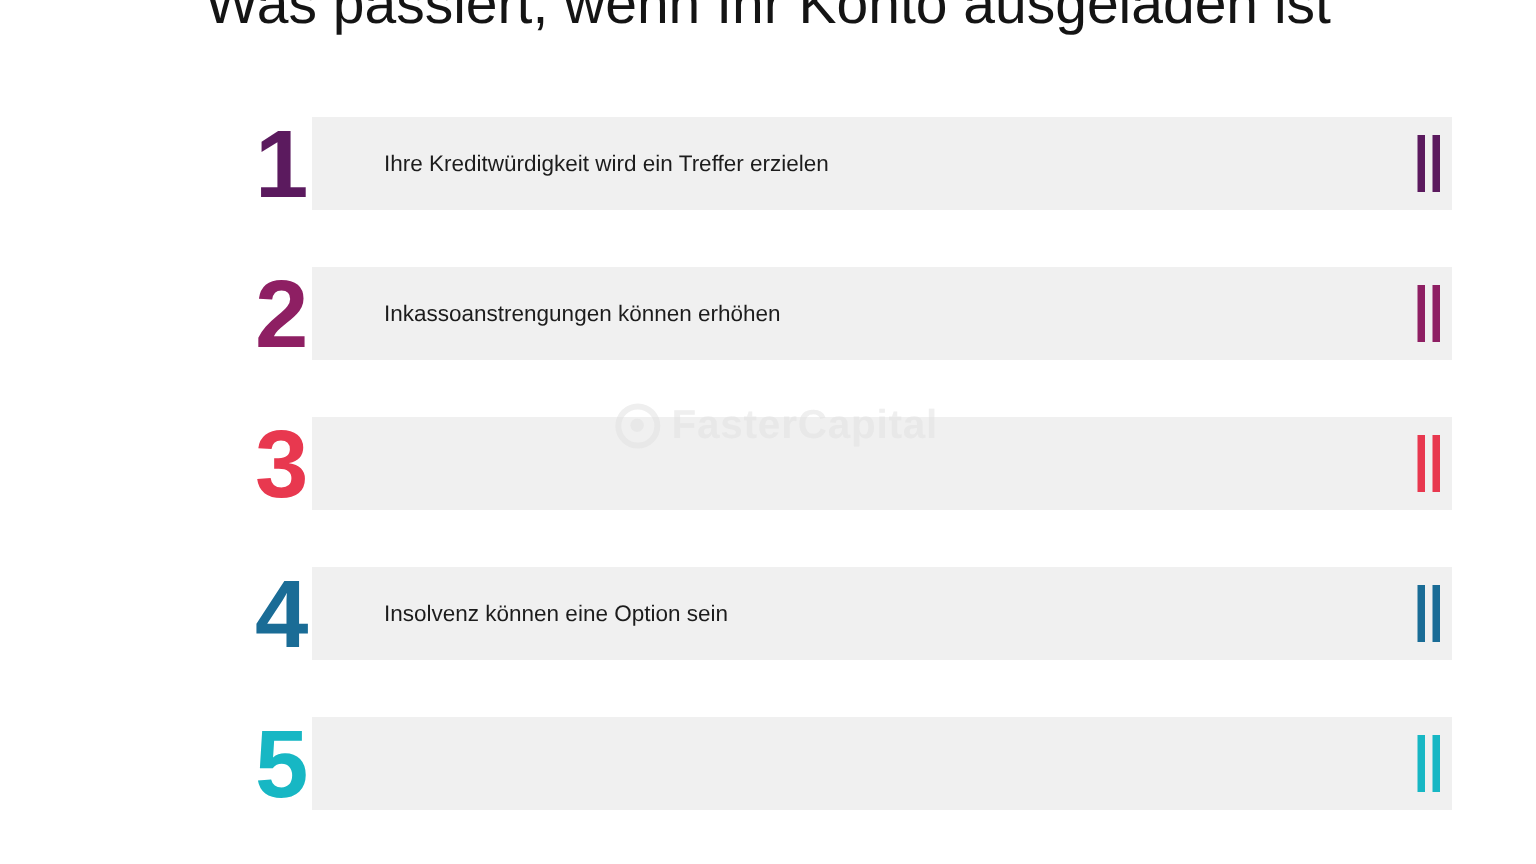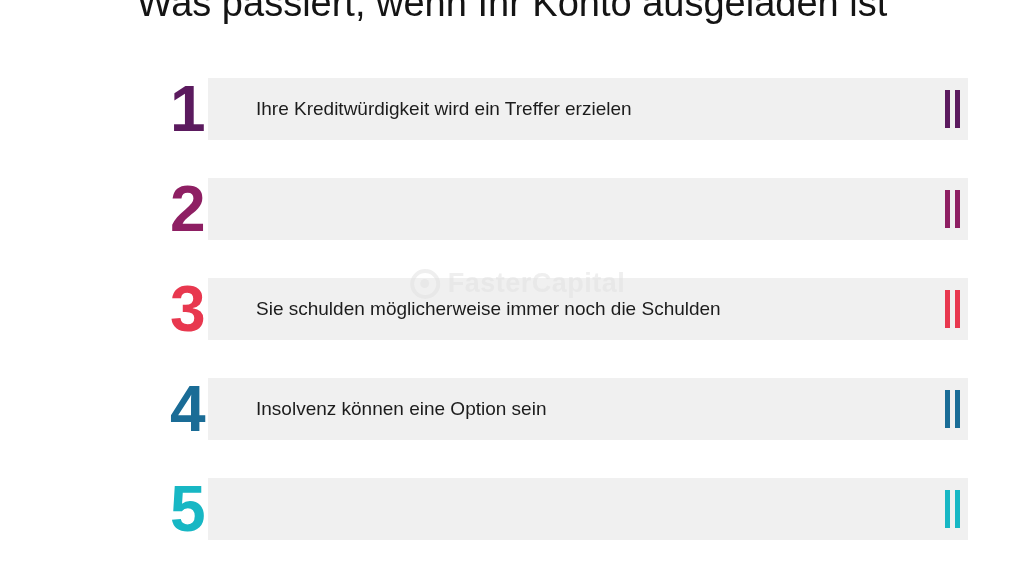--- a/index.html
+++ b/index.html
@@ -70,21 +70,21 @@
     font-size: 64px;
     line-height: 62px;
     font-weight: bold;
     font-family: "Liberation Sans", sans-serif;
     margin-left: 2px;
   }
 
   .row-text {
     position: relative;
     z-index: 3;
-    font-size: 19px;
+    font-size: 15px;
     color: #1c1c1c;
     font-family: "Liberation Sans", sans-serif;
     margin-left: 24px;
     white-space: nowrap;
   }
 
   .row-marks {
     position: absolute;
     right: 8px;
     top: 12px;
@@ -152,30 +152,30 @@
       <div class="row-text">Ihre Kreditwürdigkeit wird ein Treffer erzielen</div>
       <div class="row-marks">
         <i style="background:#5b1a5e"></i>
           <i style="background:#5b1a5e"></i>
       </div>
     </div>
 
     <div class="row">
       <div class="row-bar"></div>
       <div class="row-num" style="color:#8e1f63">2</div>
+      <div class="row-text">Inkassoanstrengungen können erhöhen</div>
       <div class="row-marks">
         <i style="background:#8e1f63"></i>
           <i style="background:#8e1f63"></i>
       </div>
     </div>
 
     <div class="row">
       <div class="row-bar"></div>
       <div class="row-num" style="color:#e8384f">3</div>
-      <div class="row-text">Sie schulden möglicherweise immer noch die Schulden</div>
       <div class="row-marks">
         <i style="background:#e8384f"></i>
           <i style="background:#e8384f"></i>
       </div>
     </div>
 
     <div class="row">
       <div class="row-bar"></div>
       <div class="row-num" style="color:#1a6c96">4</div>
       <div class="row-text">Insolvenz können eine Option sein</div>

